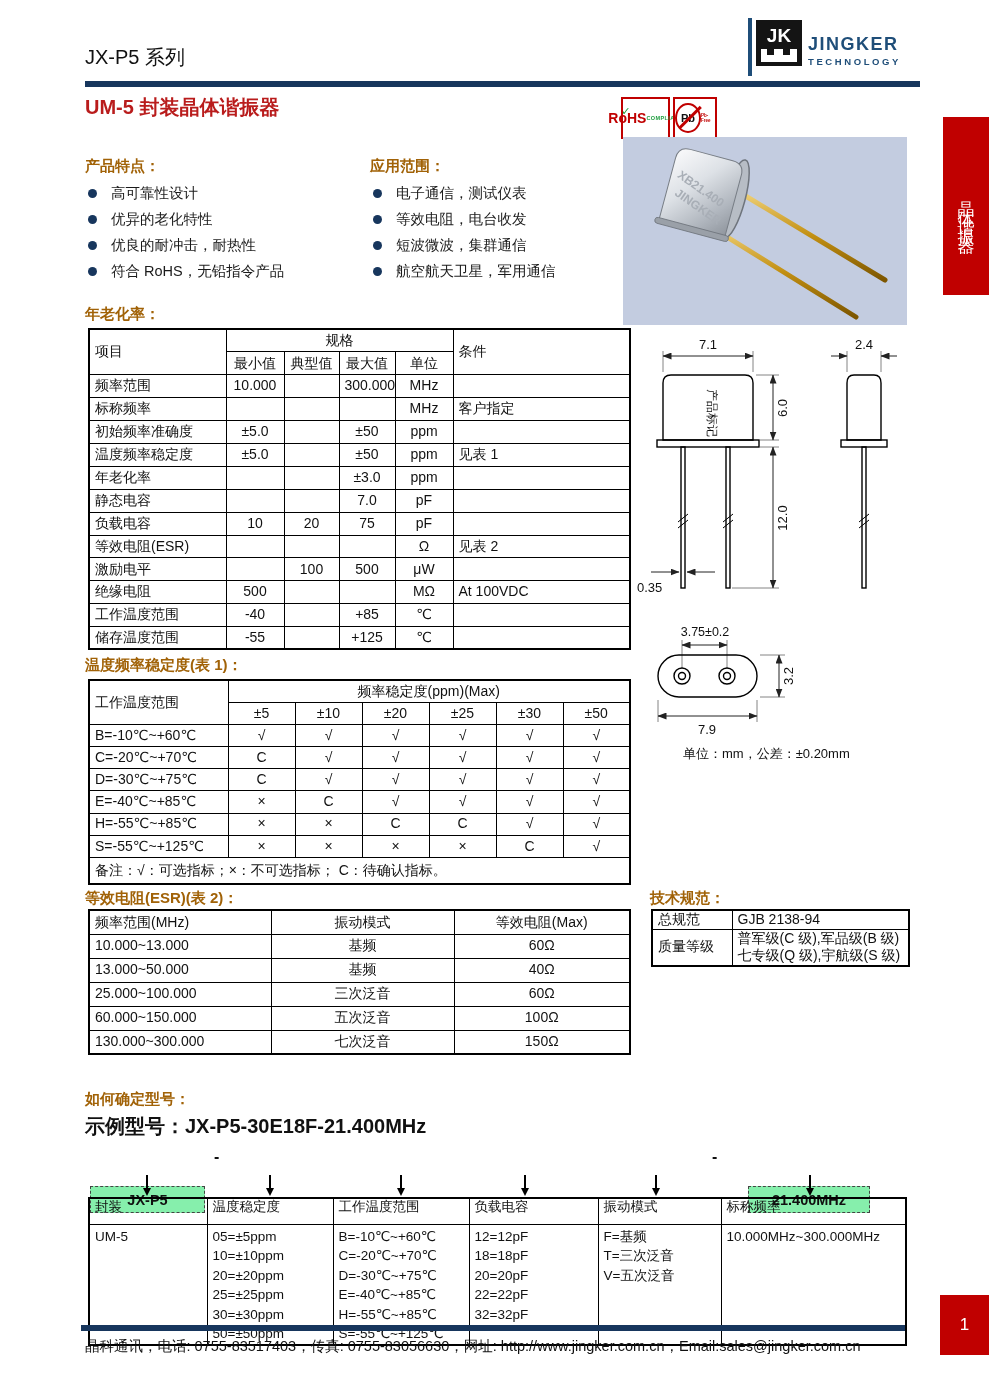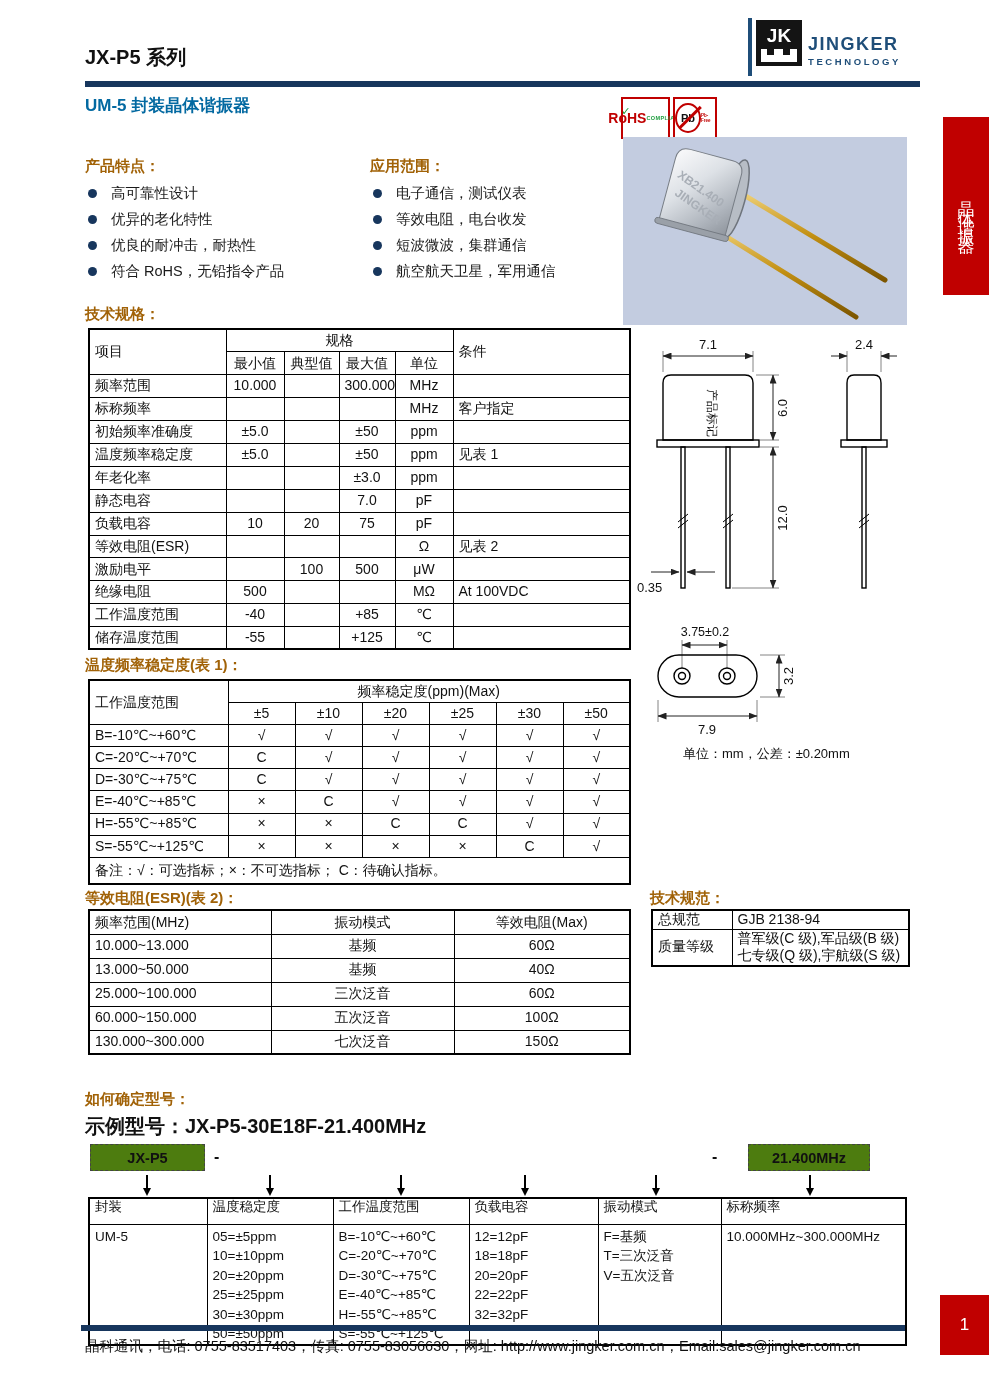--- a/index.html
+++ b/index.html
@@ -3,23 +3,23 @@
 <meta charset="utf-8">
 <style>
   html,body{margin:0;padding:0;background:#e9e9e9;}
   .page{position:relative;width:989px;height:1400px;background:#fff;margin:0 auto;
         font-family:"Liberation Sans","DejaVu Sans",sans-serif;color:#111;overflow:hidden;}
   .abs{position:absolute;}
   .sec-head{font-size:15px;font-weight:bold;color:#a16207;}
   .rule{background:#17365D;}
 
   
-  .series-title{font-size:20px;font-weight:bold;color:#111;}
+  .series-title{font-size:20px;font-weight:normal;color:#111;}
   .doc-title{font-size:21px;font-weight:bold;color:#C00000;text-align:center;}
-  .subtitle{font-size:17px;font-weight:bold;color:#0369a1;}
+  .subtitle{font-size:20px;font-weight:bold;color:#b91c1c;}
 
   
   .badge{border:2px solid #C00000;background:#fff;display:flex;flex-direction:row;align-items:center;justify-content:center;}
   .rohs-txt{font-size:14px;font-weight:bold;color:#C00000;line-height:14px;position:relative;}
   .rohs-check{position:absolute;top:-7px;left:13px;color:#1e9e3e;font-size:11px;font-weight:bold;}
   .rohs-sub{font-size:5.5px;font-weight:bold;color:#1e9e3e;letter-spacing:.4px;}
   .pb-circle{position:relative;width:26px;height:26px;border:2.5px solid #C00000;border-radius:50%;
              display:flex;align-items:center;justify-content:center;font-size:11px;font-weight:bold;color:#111;}
   .pb-circle::after{content:'';position:absolute;left:-2px;top:11px;width:30px;height:2.5px;background:#C00000;transform:rotate(-45deg);}
   .pb-sub{font-size:4.5px;color:#C00000;font-weight:bold;}
@@ -46,21 +46,21 @@
   #table1 tfoot td{text-align:left;height:25px;}
   #table2 tr{height:24px;}
   #table2 th:first-child,#table2 tbody td:first-child{text-align:left;}
   #specnorm-table th,#specnorm-table td{text-align:left;white-space:pre-line;}
   #decode-table th,#decode-table td{text-align:left;vertical-align:top;white-space:pre-line;font-size:13.5px;}
   #decode-table thead tr{height:26px;}
   #decode-table tbody td{padding-top:2px;line-height:19.5px;height:88px;}
 
   
   .code-box{position:absolute;height:27px;border:1.6px dashed #444;box-sizing:border-box;
-            display:flex;align-items:center;justify-content:center;font-size:14.5px;font-weight:bold;background:#4d7c0f;}
+            display:flex;align-items:center;justify-content:center;font-size:14.5px;font-weight:bold;background:#86efac;margin-top:42px;}
   .code-box.wide{justify-content:flex-start;}
   .code-letter{position:absolute;top:4px;transform:translateX(-50%);font-size:14.5px;font-weight:bold;}
   .dash-sep{position:absolute;font-size:16px;font-weight:bold;}
   .darrow{position:absolute;width:0;height:13px;border-left:2px solid #000;}
   .darrow::after{content:'';position:absolute;left:-5px;top:100%;border:4px solid transparent;border-top:8px solid #000;}
   .example-line{font-size:20px;font-weight:bold;color:#111;}
 
   .footer-text{font-size:14.5px;color:#111;}
 </style>
 </head>
@@ -155,21 +155,21 @@
       <div class="bullet-row">
         <span class="bullet"></span>
         <span>短波微波，集群通信</span>
       </div>
       <div class="bullet-row">
         <span class="bullet"></span>
         <span>航空航天卫星，军用通信</span>
       </div>
     </div>
 
-  <div class="abs sec-head" style="left:85px;top:305px;">技术规格：</div>
+  <div class="abs sec-head" style="left:85px;top:305px;">年老化率：</div>
   <table id="spec-table" class="abs tbl" style="left:88px;top:328px;width:541px;">
     <colgroup>
         <col style="width:137px">
         <col style="width:58px">
         <col style="width:55px">
         <col style="width:56px">
         <col style="width:58px">
         <col style="width:177px">
       </colgroup>
     <thead>

